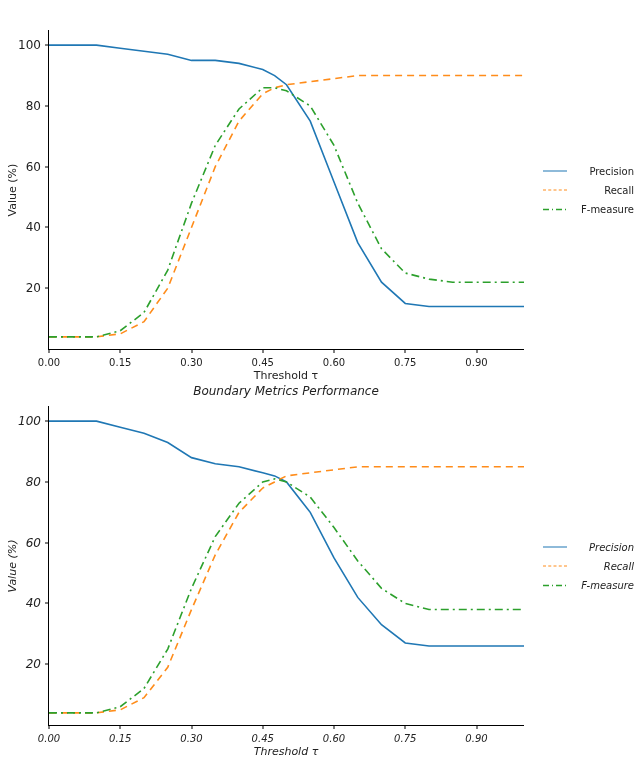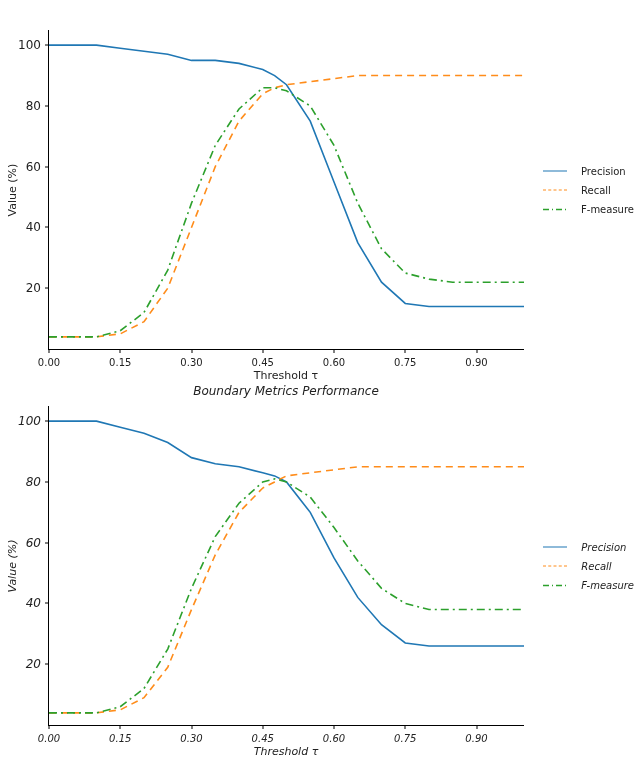--- a/index.html
+++ b/index.html
@@ -117,20 +117,21 @@
     right: -110px;
     top: 50%;
     transform: translateY(-50%);
     font-size: 10px;
     line-height: 1.9;
   }
   .legend-row {
     display: flex;
     align-items: center;
     gap: 14px;
+    justify-content: space-between;
   }
   .legend-swatch {
     width: 24px; height: 0;
     border-top-width: 1.6px;
     border-top-style: solid;
   }
   .legend-swatch.solid   { border-top-style: solid; }
   .legend-swatch.dashed  { border-top-style: dashed; }
   
   .legend-swatch-svg {

